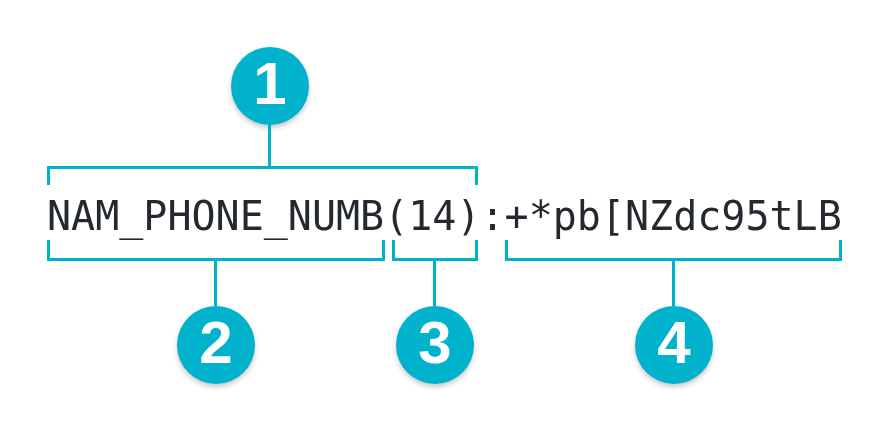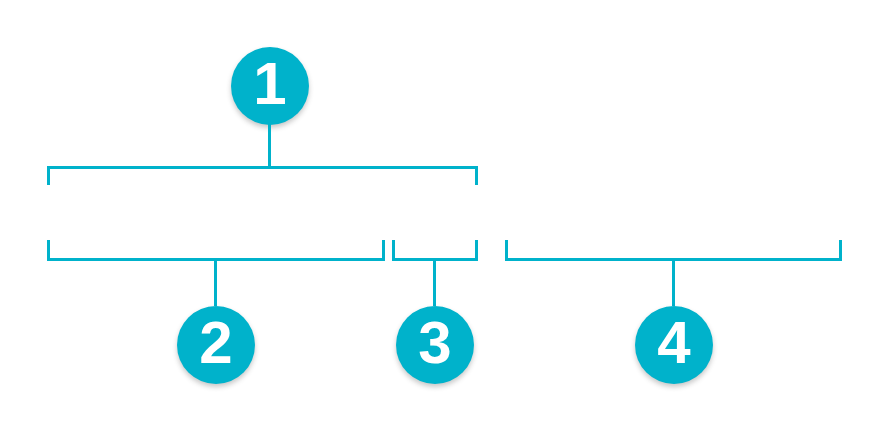--- a/index.html
+++ b/index.html
@@ -75,20 +75,21 @@
 
 <div class="canvas">
 
   <div class="callout" style="left:231px; top:47px;">
     <span>1</span>
   </div>
   <div class="stem" style="left:268px; top:124px; height:43px;"></div>
 
   <div class="bracket-top" style="left:47px; top:166px; width:431px;"></div>
 
+  <div class="code-line"><span>NAM_PHONE_NUMB</span><span>(14)</span><span>:</span><span>+*pb[NZdc95tLB</span></div>
 
   <div class="bracket-bottom" style="left:47px; top:240px; width:338px;"></div>
 
   <div class="bracket-bottom" style="left:392px; top:240px; width:86px;"></div>
 
   <div class="bracket-bottom" style="left:505px; top:240px; width:337px;"></div>
 
   <div class="stem" style="left:214px; top:258px; height:48px;"></div>
   <div class="stem" style="left:433px; top:258px; height:48px;"></div>
   <div class="stem" style="left:672px; top:258px; height:48px;"></div>

